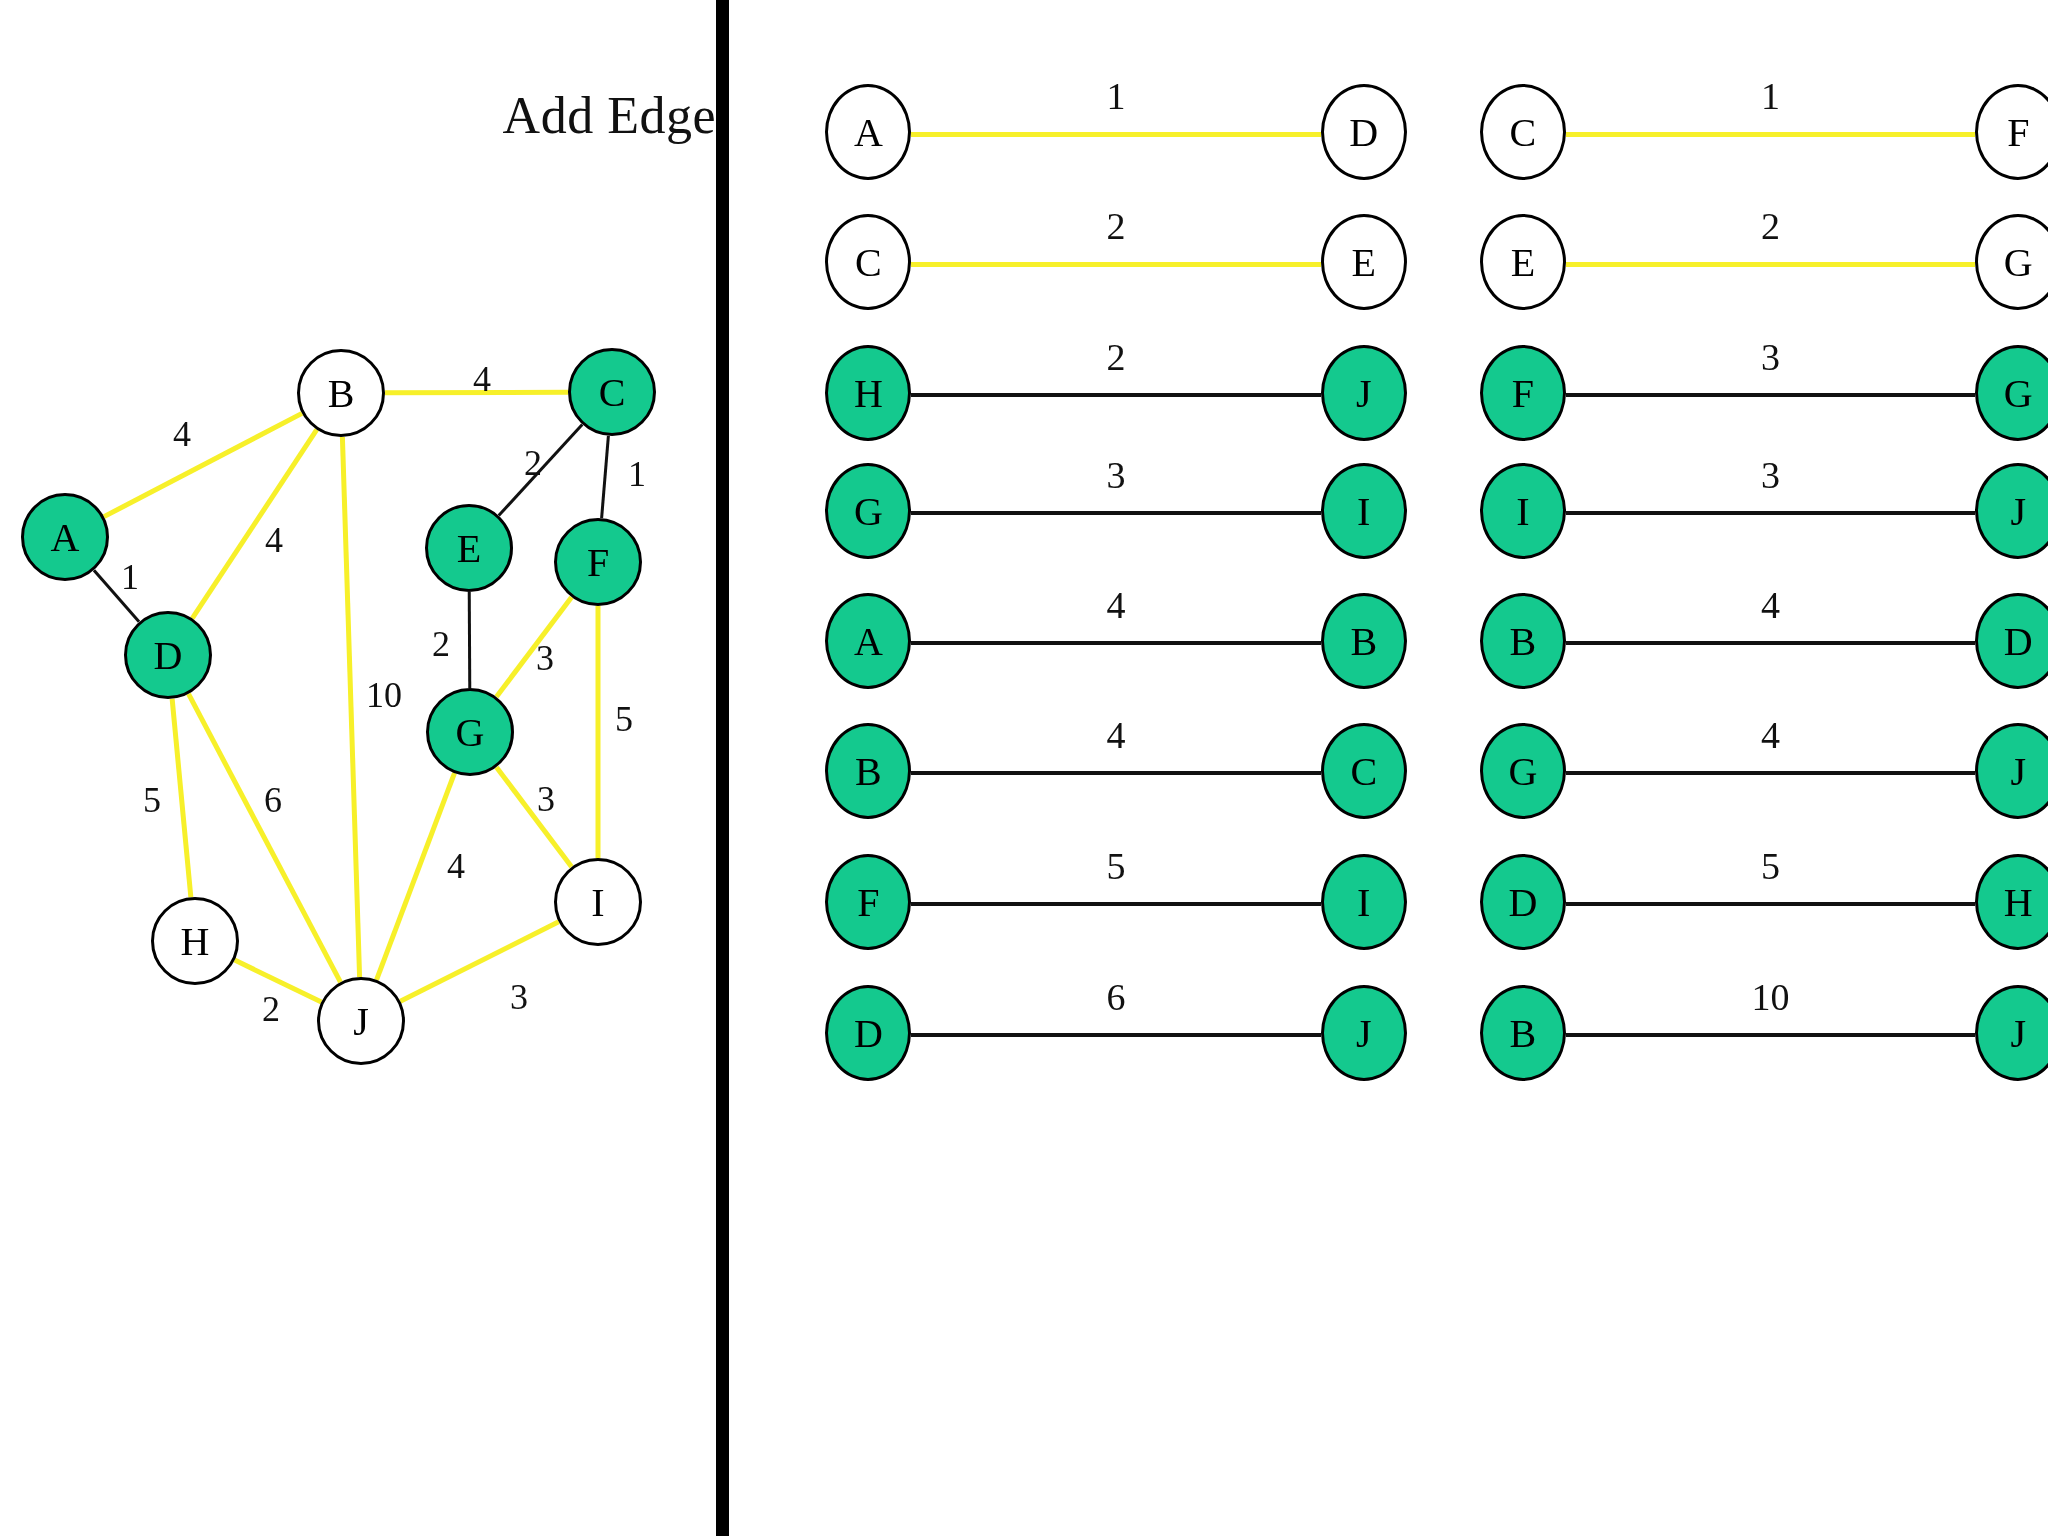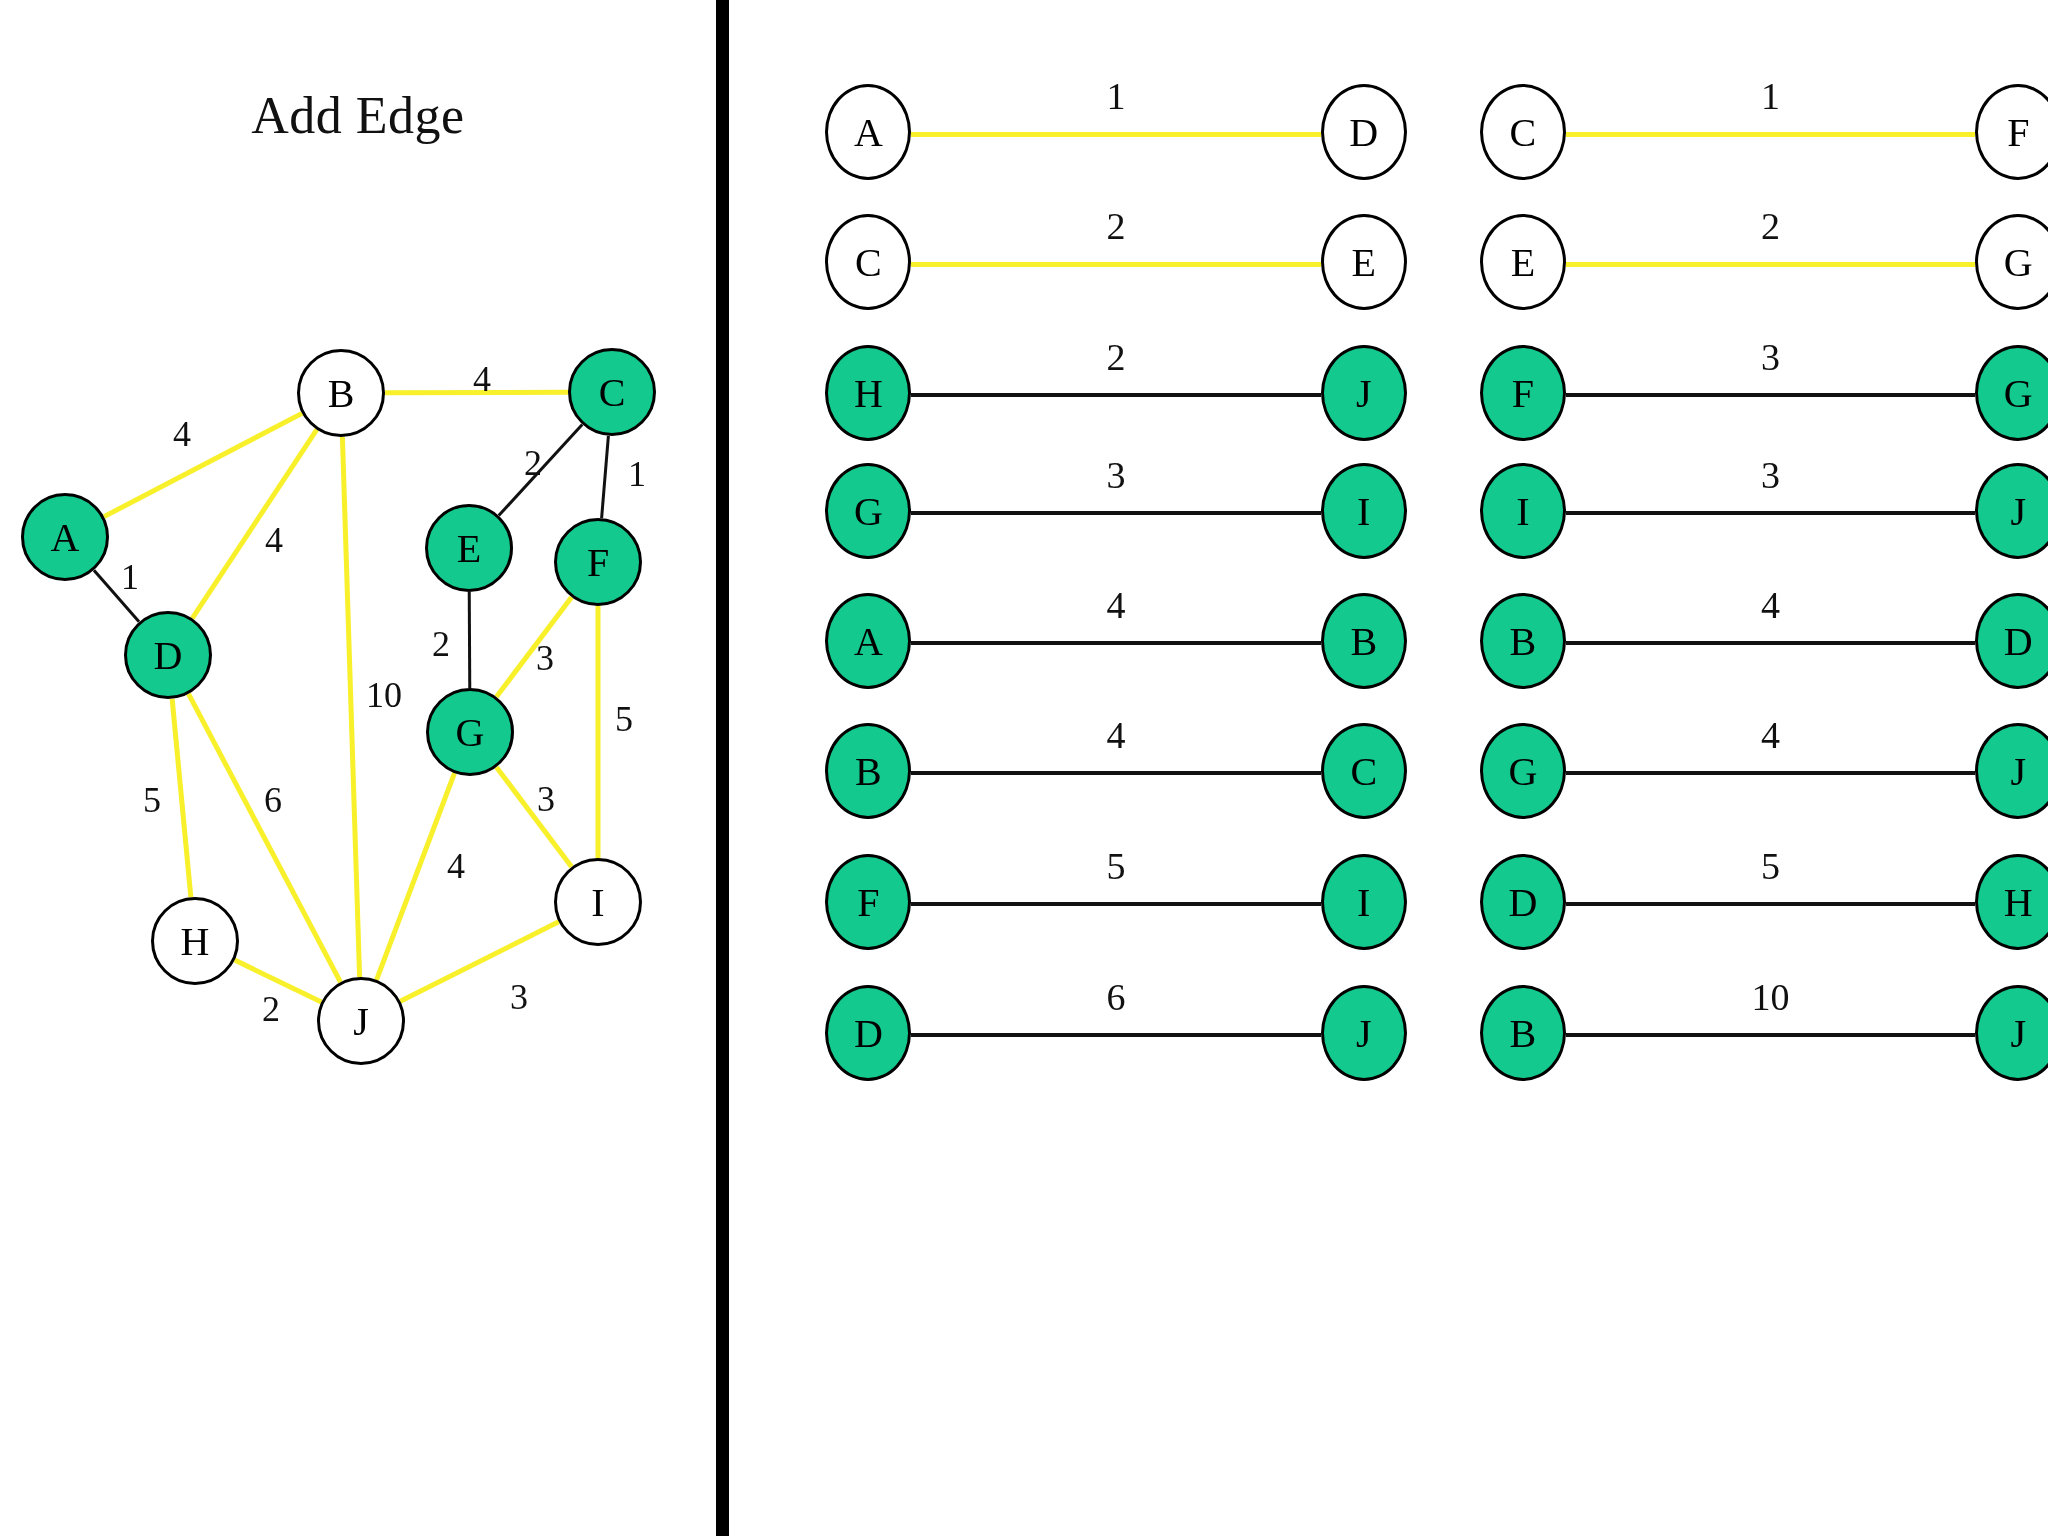--- a/index.html
+++ b/index.html
@@ -4,21 +4,21 @@
 <style>
   html,body{margin:0;padding:0;background:#fff;}
   body{width:2048px;height:1536px;overflow:hidden;font-family:"Liberation Serif",serif;}
   #root{position:relative;width:2048px;height:1536px;background:#ffffff;}
 
   
   .divider{position:absolute;left:716px;top:0;width:13px;height:1536px;background:#000;}
 
   
   .left-panel{position:absolute;left:0;top:0;width:716px;height:1536px;}
-  .title{position:absolute;left:0;top:86px;width:716px;text-align:center;
+  .title{position:absolute;left:0;top:86px;width:716px;text-align:right;
          font-size:52px;color:#111;font-family:"Liberation Serif",serif;letter-spacing:.5px;}
   .graph-svg{position:absolute;left:0;top:0;width:716px;height:1536px;}
 
   .gnode{position:absolute;border:3px solid #000;border-radius:50%;
          display:flex;align-items:center;justify-content:center;
          font-size:40px;color:#000;font-family:"Liberation Serif",serif;
          box-sizing:border-box;}
   .gnode.green{background:#14c98e;}
   .gnode.white{background:#ffffff;}
 

